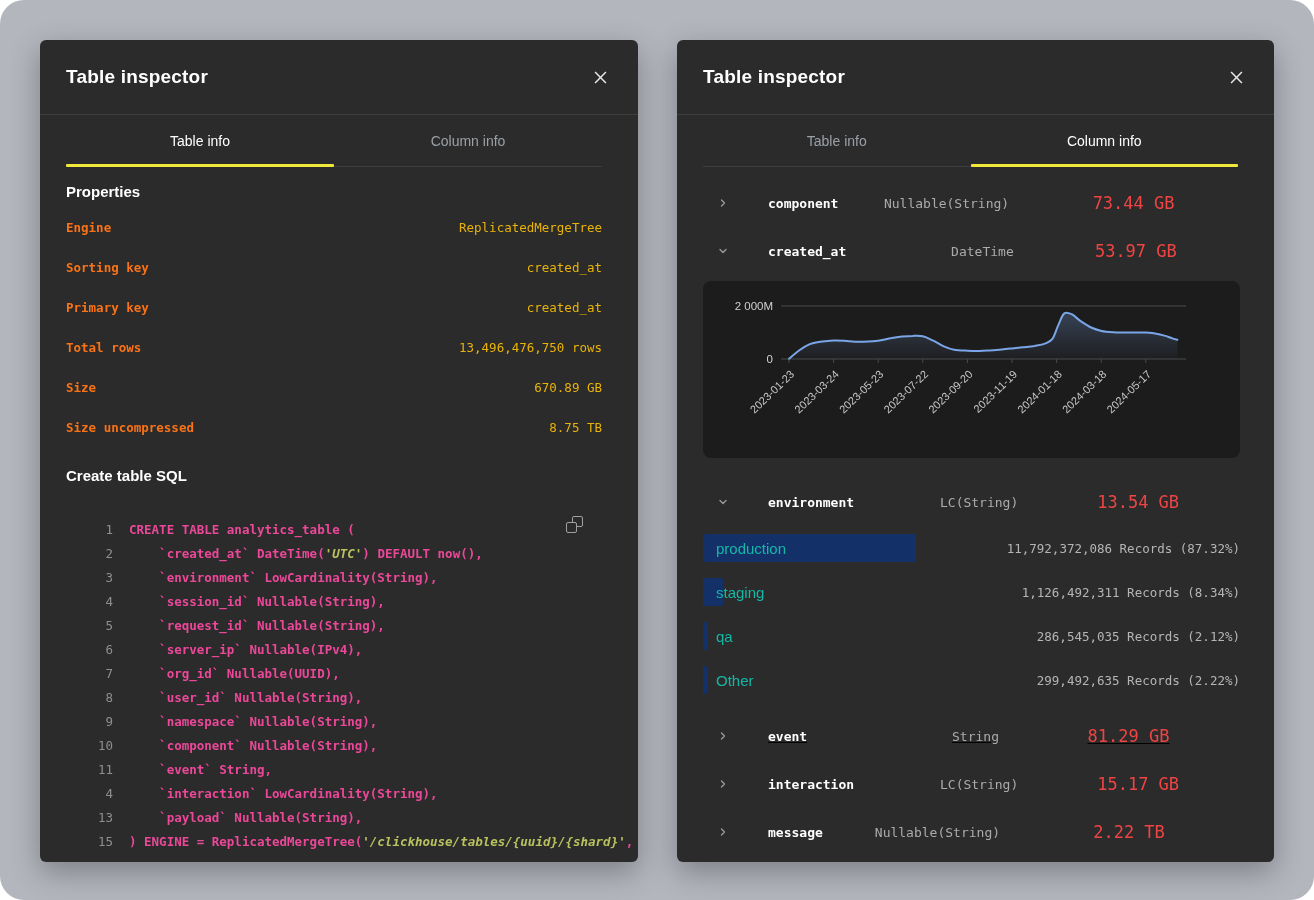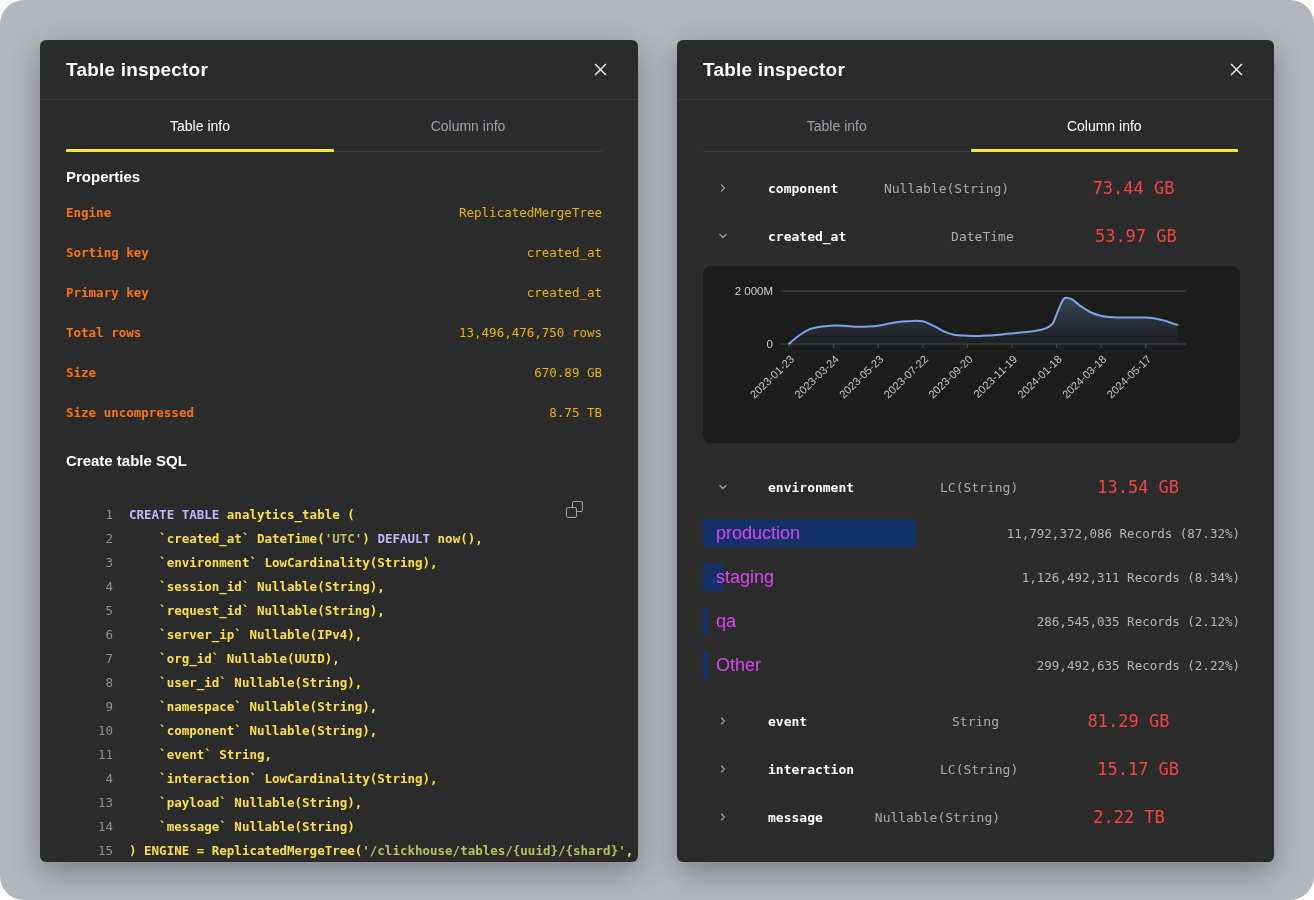--- a/index.html
+++ b/index.html
@@ -3,21 +3,21 @@
 <meta charset="utf-8">
 <style>
   * { box-sizing: border-box; margin: 0; padding: 0; }
   html,body { width:1314px; height:900px; background:#ffffff; font-family:"Liberation Sans", sans-serif; overflow:hidden; }
   .stage { position:absolute; inset:0; background:#b3b6bd; border-radius:24px; }
 
   .panel { position:absolute; top:40px; height:822px; background:#2b2b2b; border-radius:6px; overflow:hidden; box-shadow:0 10px 30px rgba(0,0,0,.30); }
   .panel-left  { left:40px;  width:598px; }
   .panel-right { left:677px; width:597px; }
 
-  .panel-header { height:60px; display:flex; align-items:center; justify-content:space-between;
+  .panel-header { height:75px; display:flex; align-items:center; justify-content:space-between;
                   padding:0 24px 0 26px; border-bottom:1px solid #3d3d3d; }
   .panel-title { color:#ffffff; font-size:19px; font-weight:bold; letter-spacing:.2px; }
   .close-btn { width:28px; height:28px; background:none; border:none; cursor:pointer; display:flex; align-items:center; justify-content:center; }
 
   .tabs { display:flex; margin:0 36px 0 26px; height:52px; border-bottom:1px solid #3d3d3d; }
   .tab { flex:1; display:flex; align-items:center; justify-content:center; font-size:14px; color:#9aa0a6; position:relative; cursor:pointer; }
   .tab.active { color:#ffffff; }
   .tab.active::after { content:""; position:absolute; left:0; right:0; bottom:-1px; height:3px; background:#f1e83b; border-radius:1px; }
 
   .content { padding:0 36px 0 26px; }
@@ -26,45 +26,45 @@
 
   .prop-row { display:flex; justify-content:space-between; align-items:center; height:40px;
               font-family:"DejaVu Sans Mono", monospace; font-size:12.5px; }
   .prop-label { color:#f97316; font-weight:bold; }
   .prop-value { color:#eab308; }
 
   .code-block { position:relative; margin-top:30px; font-family:"DejaVu Sans Mono", monospace; font-size:12.5px; }
   .code-line { display:flex; align-items:center; height:24px; }
   .ln { width:47px; flex:none; text-align:right; color:#8f8f8f; }
   .code-text { margin-left:16px; white-space:pre; font-weight:600; }
-  .tok-pl  { color:#fde047; }
-  .tok-kw  { color:#c4b5fd; }
-  .tok-str { color:#b9c25e; }
+  .tok-pl  { color:#ec4899; }
+  .tok-kw  { color:#ec4899; }
+  .tok-str { color:#b9c25e;font-style:italic; }
 
   .copy-btn { position:absolute; top:-4px; right:14px; width:22px; height:22px; background:none; border:none; cursor:pointer; }
   .copy-icon { position:relative; display:block; width:17px; height:17px; }
   .copy-icon .sq-back  { position:absolute; top:0; right:0; width:11px; height:11px; border:1.6px solid #a0a0a0; border-radius:2px; }
   .copy-icon .sq-front { position:absolute; bottom:0; left:0; width:11px; height:11px; border:1.6px solid #a0a0a0; border-radius:2px; background:#2b2b2b; }
 
   .col-list { padding:12px 34px 0 26px; }
   .col-row { display:flex; align-items:center; height:48px; cursor:pointer;gap:18px; }
   .chev { width:12px; height:12px; margin-left:14px; flex:none; display:flex; align-items:center; justify-content:center; }
   .col-name { margin-left:21px; flex:1; font-family:"DejaVu Sans Mono", monospace; font-weight:bold; font-size:13px; color:#ffffff; }
   .col-type { width:160px; text-align:right; font-family:"DejaVu Sans Mono", monospace; font-size:13px; color:#ababab; }
   .col-size { width:223px; text-align:center; font-family:"DejaVu Sans Mono", monospace; font-size:17px; color:#ef4444; }
 
   .chart-card { margin:6px 0 20px; height:177px; background:#1c1c1c; border-radius:8px; overflow:hidden; }
 
   .env-list { }
   .env-row { display:flex; align-items:center; height:44px; }
   .env-bar-wrap { position:relative; flex:1; height:28px; }
   .env-bar { position:absolute; left:0; top:0; bottom:0; background:#143069; border-radius:2px; }
-  .env-label { position:absolute; left:13px; top:0; bottom:0; display:flex; align-items:center; color:#d946ef; font-size:18px; }
+  .env-label { position:absolute; left:13px; top:0; bottom:0; display:flex; align-items:center; color:#14b8a6; font-size:15px; }
   .env-records { width:330px; text-align:right; font-family:"DejaVu Sans Mono", monospace; font-size:12.5px; color:#b5b5b5; }
-  .gap-top { margin-top:10px; }
+  .gap-top { margin-top:10px;text-decoration:underline; }
 </style>
 </head>
 <body>
 
 <div class="stage">
 
   <div class="panel panel-left">
     <div class="panel-header">
       <div class="panel-title">Table inspector</div>
       <button class="close-btn">
@@ -158,24 +158,20 @@
               <span class="ln">11</span>
               <span class="code-text"><span class="tok-pl">    `event` String,</span></span>
             </div>
             <div class="code-line">
               <span class="ln">4</span>
               <span class="code-text"><span class="tok-pl">    `interaction` LowCardinality(String),</span></span>
             </div>
             <div class="code-line">
               <span class="ln">13</span>
               <span class="code-text"><span class="tok-pl">    `payload` Nullable(String),</span></span>
-            </div>
-            <div class="code-line">
-              <span class="ln">14</span>
-              <span class="code-text"><span class="tok-pl">    `message` Nullable(String)</span></span>
             </div>
             <div class="code-line">
               <span class="ln">15</span>
               <span class="code-text"><span class="tok-pl">) ENGINE = ReplicatedMergeTree(</span><span class="tok-str">'/clickhouse/tables/{uuid}/{shard}'</span><span class="tok-pl">,</span></span>
             </div>
           </div>
       </div>
     </div>
   </div>
 

